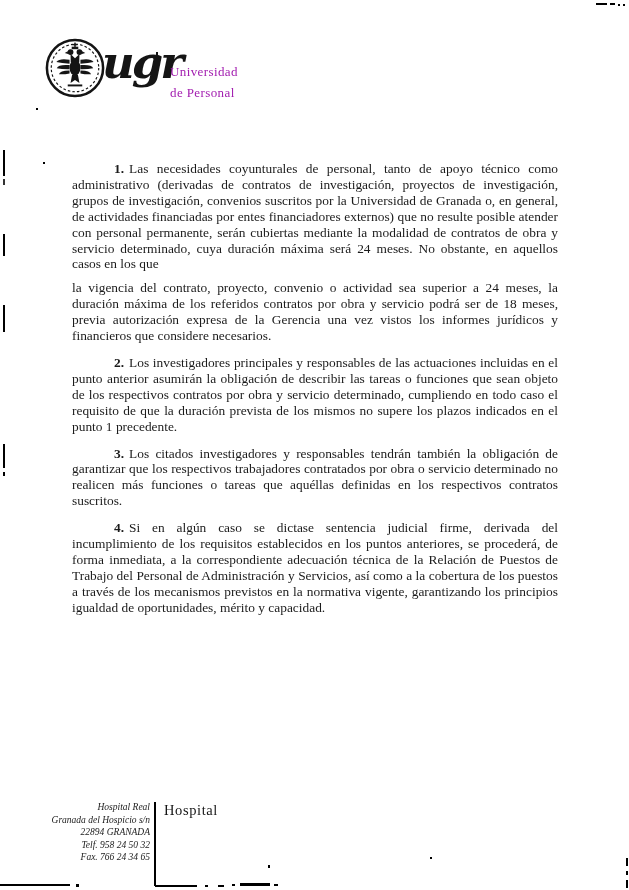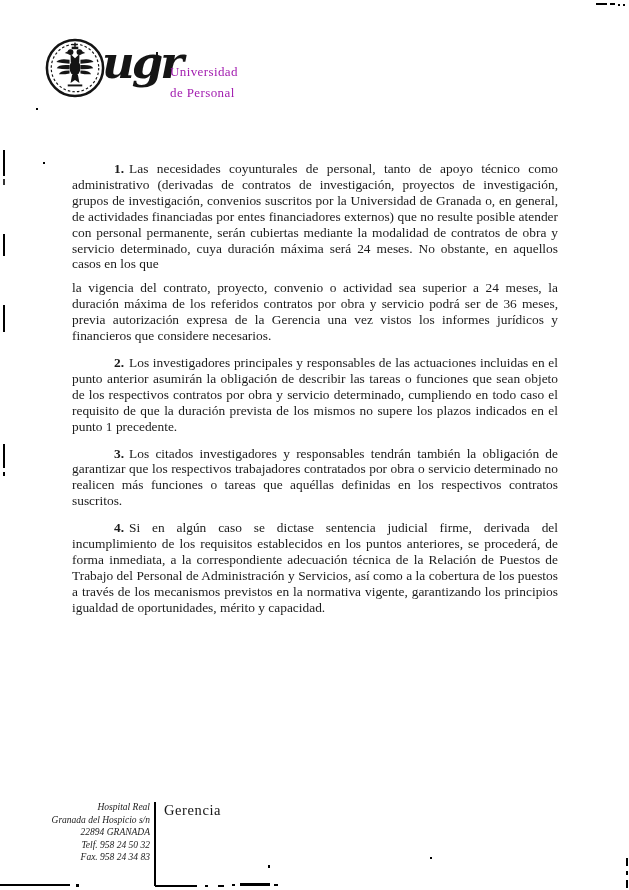--- a/index.html
+++ b/index.html
@@ -71,42 +71,42 @@
   <span class="ugr">ugr</span>
   <span class="tick"></span>
   <div class="uname">
     <div>Universidad</div>
     <div>de Personal</div>
   </div>
 
   <main class="doc-body">
     <div class="para">
       <div class="pblock indent"><span class="pnum">1.</span><span>Las necesidades coyunturales de personal, tanto de apoyo técnico como administrativo (derivadas de contratos de investigación, proyectos de investigación, grupos de investigación, convenios suscritos por la Universidad de Granada o, en general, de actividades financiadas por entes financiadores externos) que no resulte posible atender con personal permanente, serán cubiertas mediante la modalidad de contratos de obra y servicio determinado, cuya duración máxima será 24 meses. No obstante, en aquellos casos en los que</span></div>
-      <div class="pblock">la vigencia del contrato, proyecto, convenio o actividad sea superior a 24 meses, la duración máxima de los referidos contratos por obra y servicio podrá ser de 36 meses, previa autorización expresa de la Gerencia una vez vistos los informes jurídicos y financieros que considere necesarios.</div>
+      <div class="pblock">la vigencia del contrato, proyecto, convenio o actividad sea superior a 24 meses, la duración máxima de los referidos contratos por obra y servicio podrá ser de 18 meses, previa autorización expresa de la Gerencia una vez vistos los informes jurídicos y financieros que considere necesarios.</div>
     </div>
     <div class="para">
       <div class="pblock indent"><span class="pnum">2.</span><span>Los investigadores principales y responsables de las actuaciones incluidas en el punto anterior asumirán la obligación de describir las tareas o funciones que sean objeto de los respectivos contratos por obra y servicio determinado, cumpliendo en todo caso el requisito de que la duración prevista de los mismos no supere los plazos indicados en el punto 1 precedente.</span></div>
     </div>
     <div class="para">
       <div class="pblock indent"><span class="pnum">3.</span><span>Los citados investigadores y responsables tendrán también la obligación de garantizar que los respectivos trabajadores contratados por obra o servicio determinado no realicen más funciones o tareas que aquéllas definidas en los respectivos contratos suscritos.</span></div>
     </div>
     <div class="para">
       <div class="pblock indent"><span class="pnum">4.</span><span>Si en algún caso se dictase sentencia judicial firme, derivada del incumplimiento de los requisitos establecidos en los puntos anteriores, se procederá, de forma inmediata, a la correspondiente adecuación técnica de la Relación de Puestos de Trabajo del Personal de Administración y Servicios, así como a la cobertura de los puestos a través de los mecanismos previstos en la normativa vigente, garantizando los principios igualdad de oportunidades, mérito y capacidad.</span></div>
     </div>
   </main>
 
   <div class="addr">
     <div>Hospital Real</div>
     <div>Granada del Hospicio s/n</div>
     <div>22894 GRANADA</div>
     <div>Telf. 958 24 50 32</div>
-    <div>Fax. 958 24 34 83</div>
+    <div>Fax. 766 24 34 65</div>
   </div>
   <div class="vrule"></div>
-  <div class="dept">Gerencia</div>
+  <div class="dept">Hospital</div>
 
   <div>
     <div class="art" style="left:596px;top:3px;width:11px;height:2px;"></div>
     <div class="art" style="left:610px;top:3px;width:5px;height:2px;"></div>
     <div class="art" style="left:618px;top:4px;width:2px;height:2px;"></div>
     <div class="art" style="left:623px;top:4px;width:2px;height:2px;"></div>
     <div class="art" style="left:3px;top:150px;width:2px;height:26px;"></div>
     <div class="art" style="left:3px;top:179px;width:2px;height:6px;opacity:.8;"></div>
     <div class="art" style="left:3px;top:234px;width:2px;height:22px;"></div>
     <div class="art" style="left:3px;top:305px;width:2px;height:27px;"></div>

